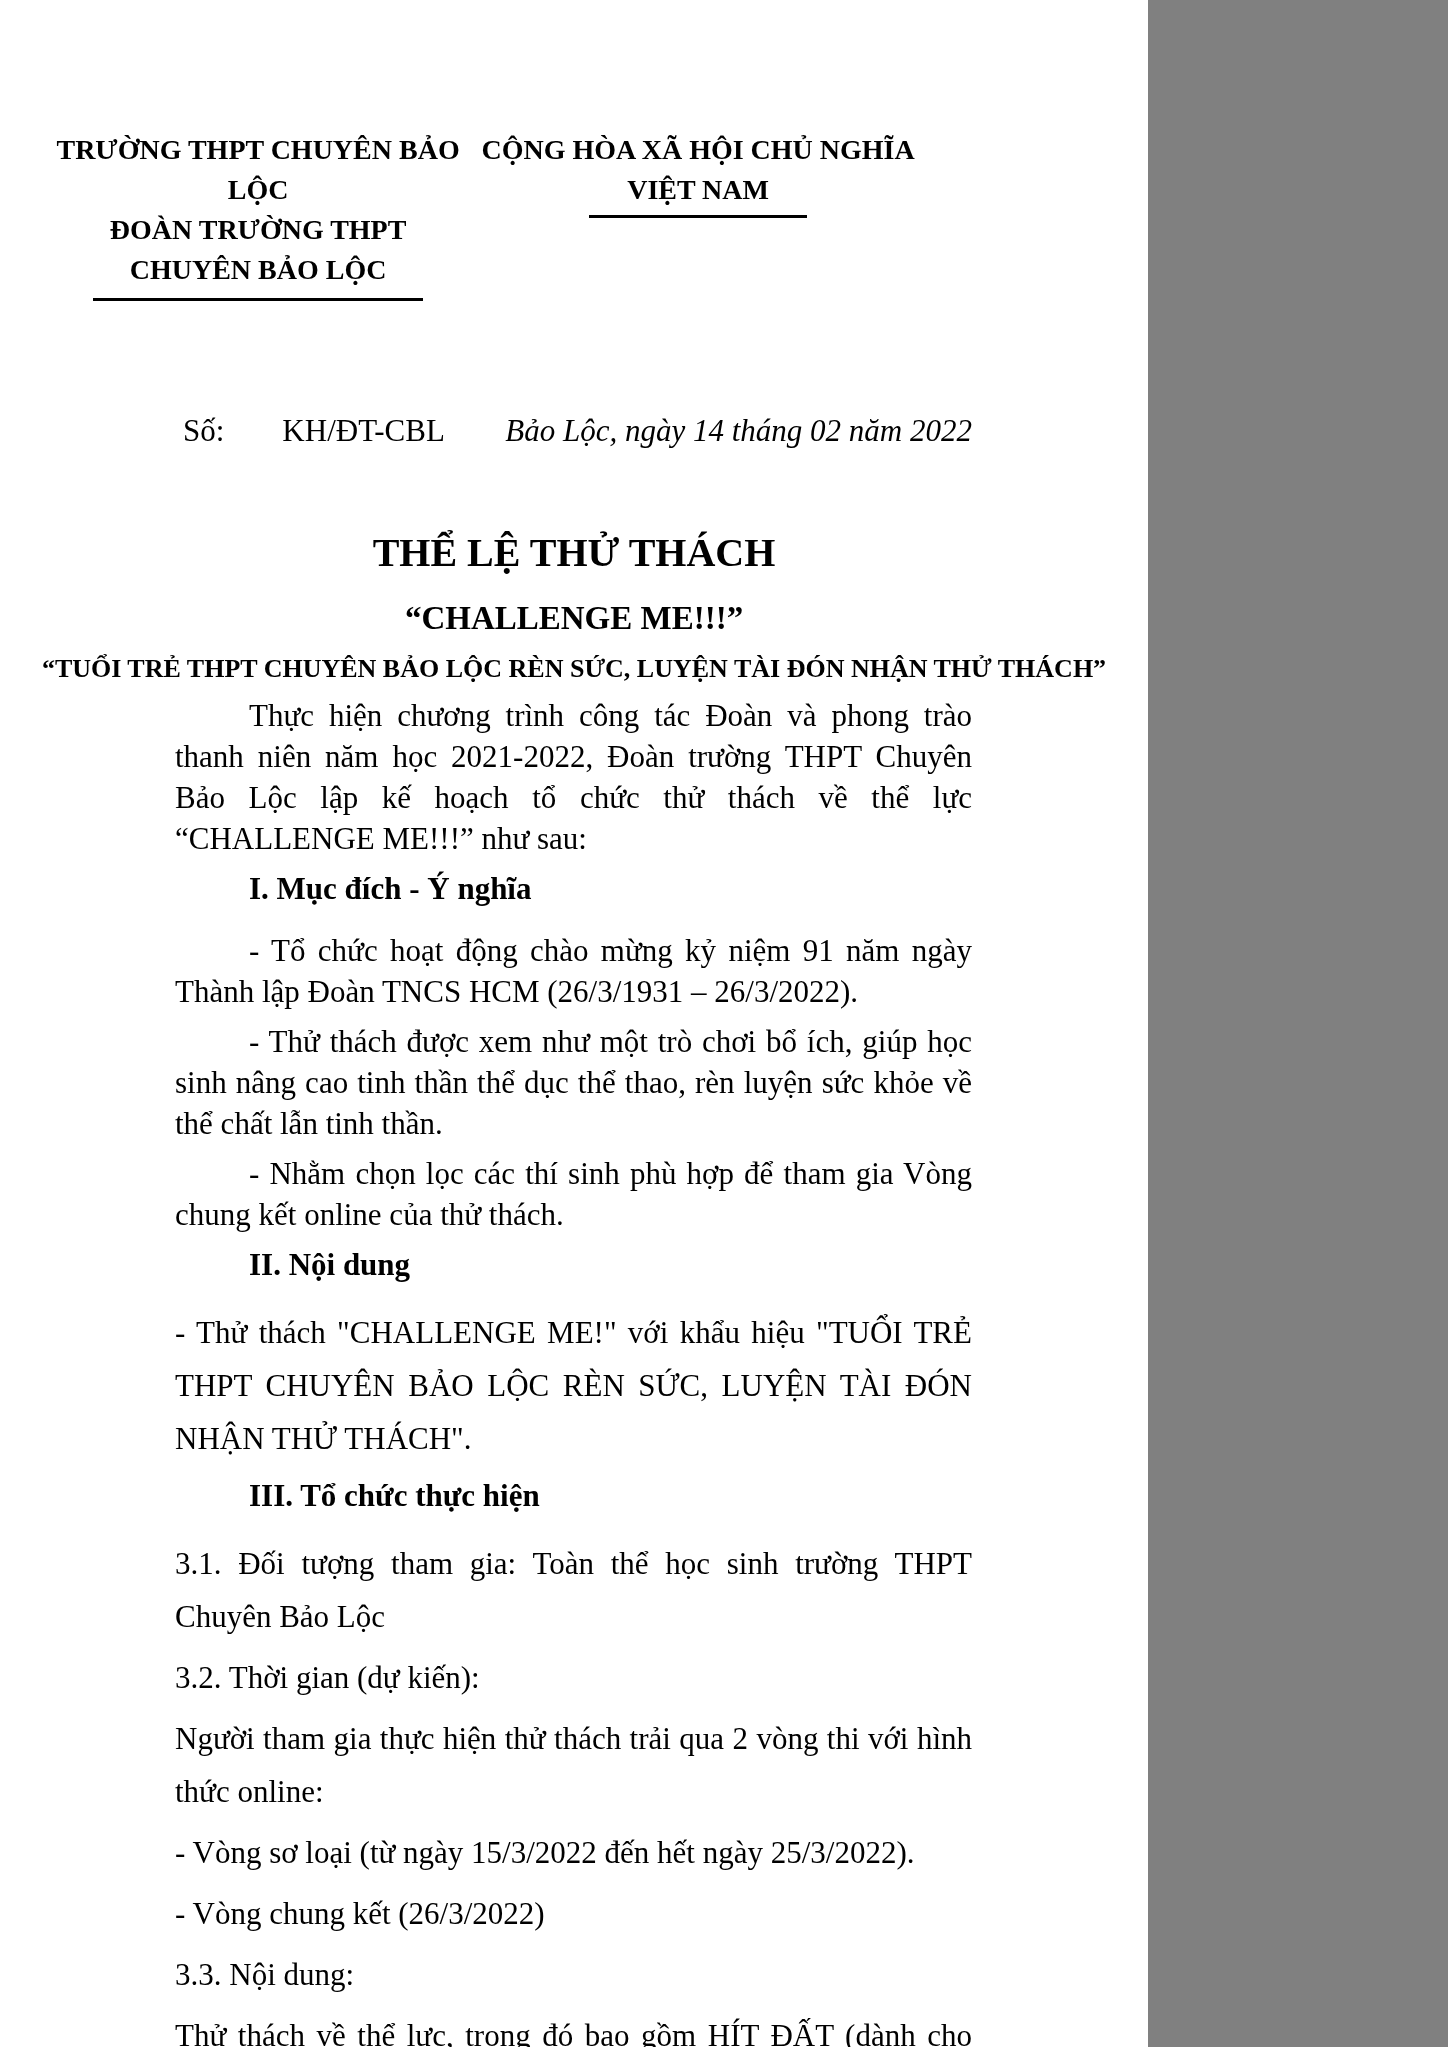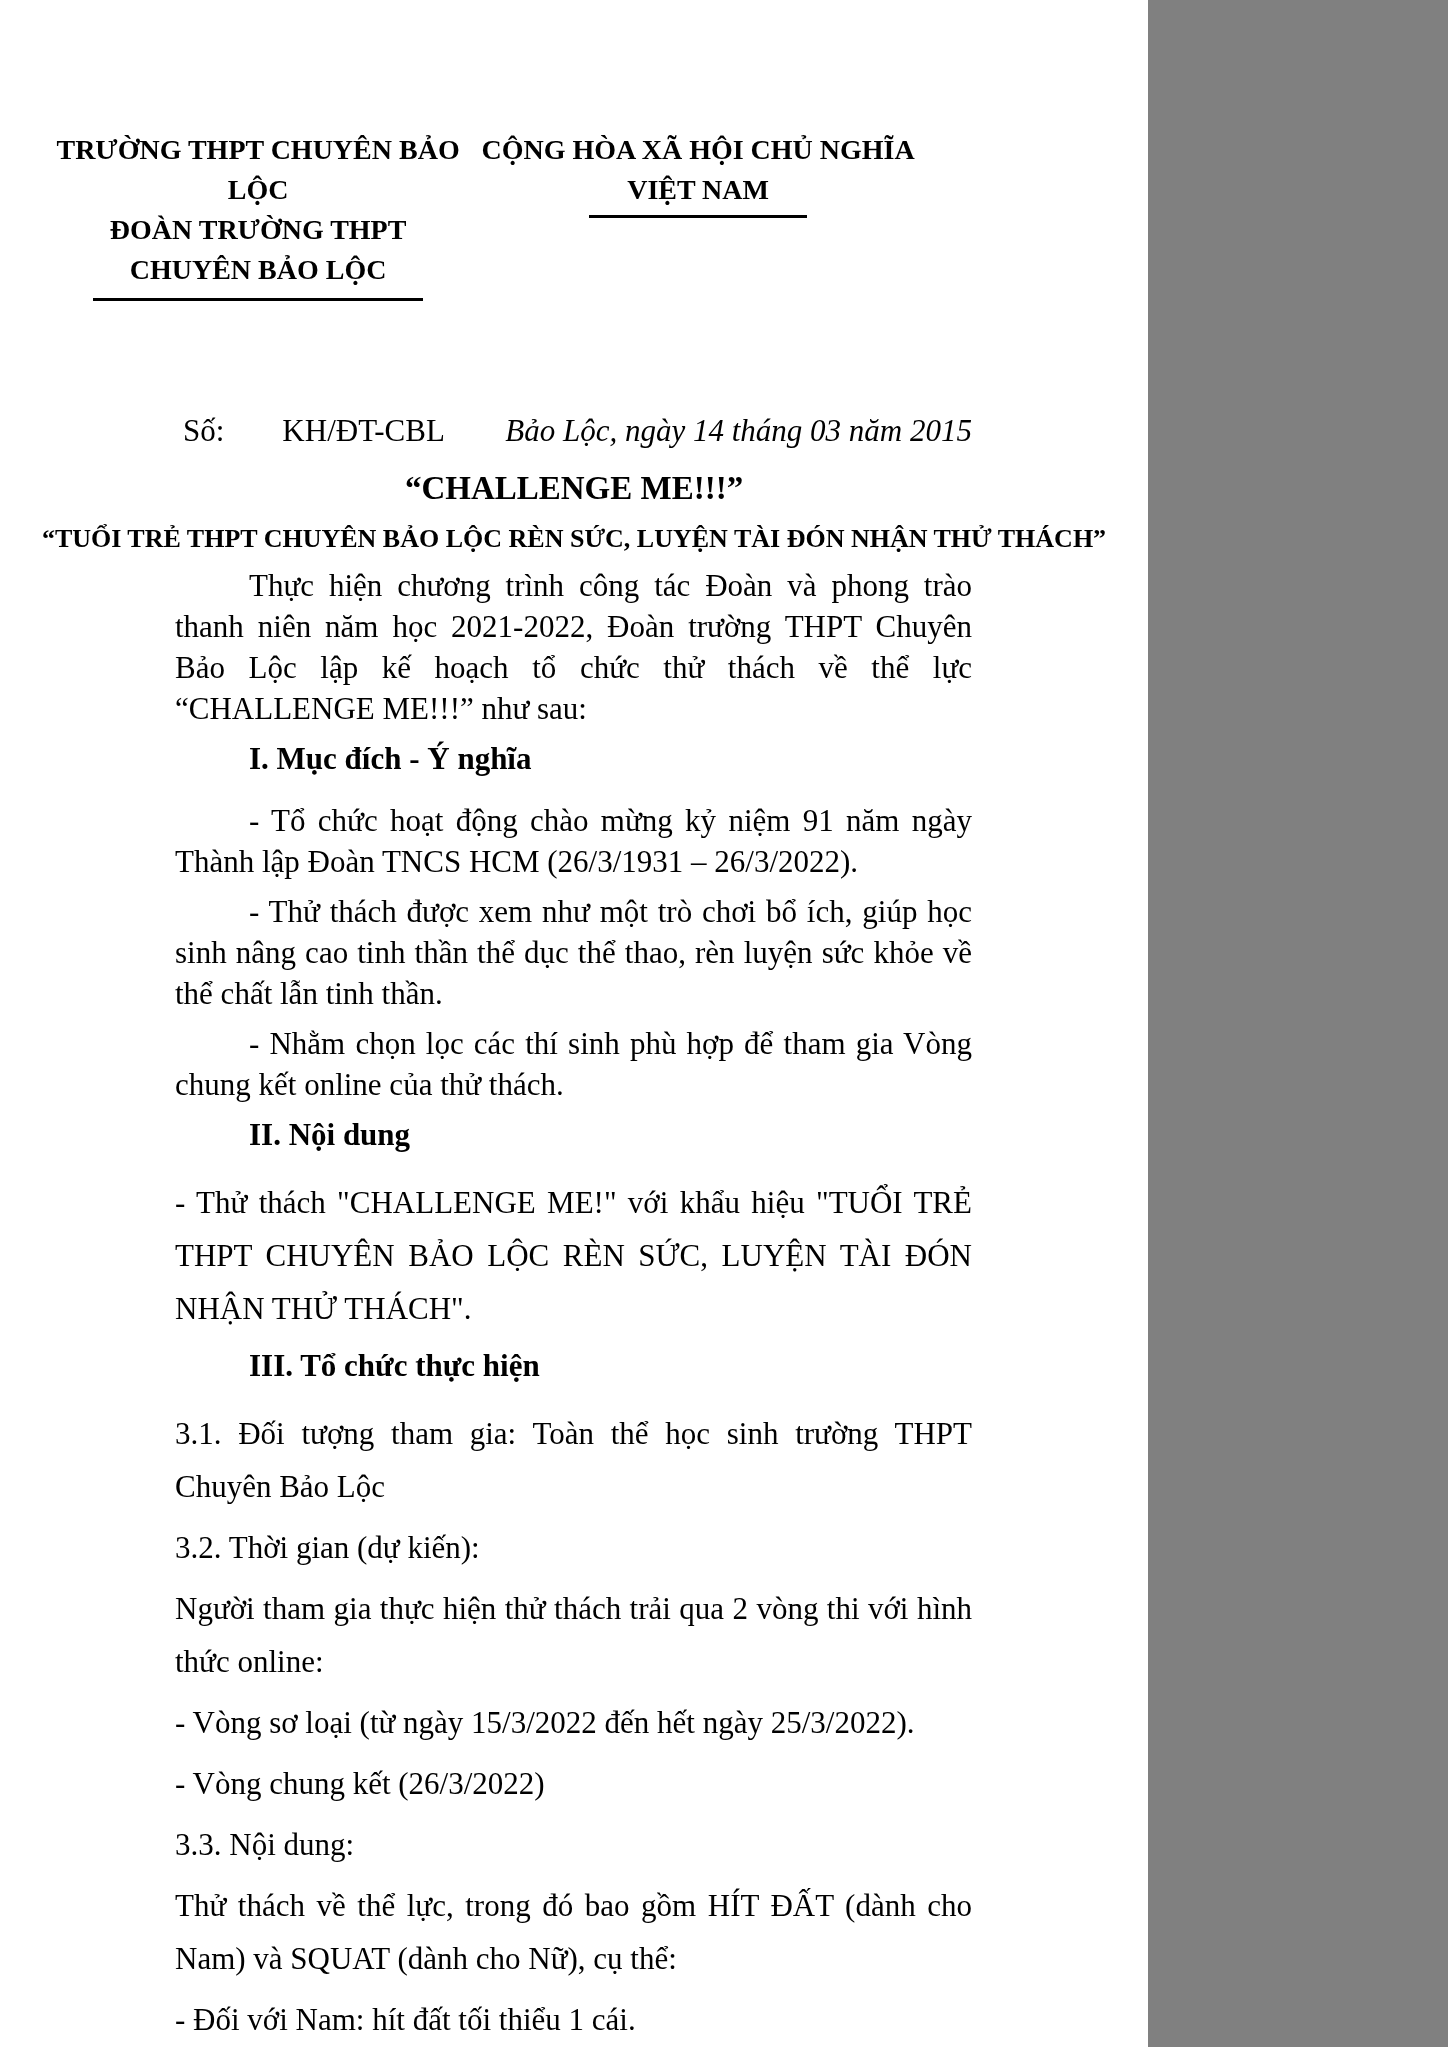--- a/index.html
+++ b/index.html
@@ -74,24 +74,25 @@
     <div class="hdr-col hdr-right">
       <div class="hdr-line1">CỘNG HÒA XÃ HỘI CHỦ NGHĨA VIỆT NAM</div>
       <div class="hdr-rule rule-right"></div>
     </div>
   </div>
 
   <div class="meta-row">
     <div class="meta-number">
       <span>Số:</span><span class="num-value">KH/ĐT-CBL</span>
     </div>
-    <div class="meta-date">Bảo Lộc, ngày 14 tháng 03 năm 2015</div>
+    <div class="meta-date">Bảo Lộc, ngày 14 tháng 02 năm 2022</div>
   </div>
 
   <div class="title-block">
+    <div class="title-main">THỂ LỆ THỬ THÁCH</div>
     <div class="title-sub">“CHALLENGE ME!!!”</div>
     <div class="title-slogan">“TUỔI TRẺ THPT CHUYÊN BẢO LỘC RÈN SỨC, LUYỆN TÀI ĐÓN NHẬN THỬ THÁCH”</div>
   </div>
 
   <div class="body-text">
 
     <p class="para single indent">Thực hiện chương trình công tác Đoàn và phong trào thanh niên năm học 2021-2022, Đoàn trường THPT Chuyên Bảo Lộc lập kế hoạch tổ chức thử thách về thể lực “CHALLENGE ME!!!” như sau:</p>
 
     <p class="heading">I. Mục đích - Ý nghĩa</p>
     <p class="para single indent">- Tổ chức hoạt động chào mừng kỷ niệm 91 năm ngày Thành lập Đoàn TNCS HCM (26/3/1931 – 26/3/2022).</p>

